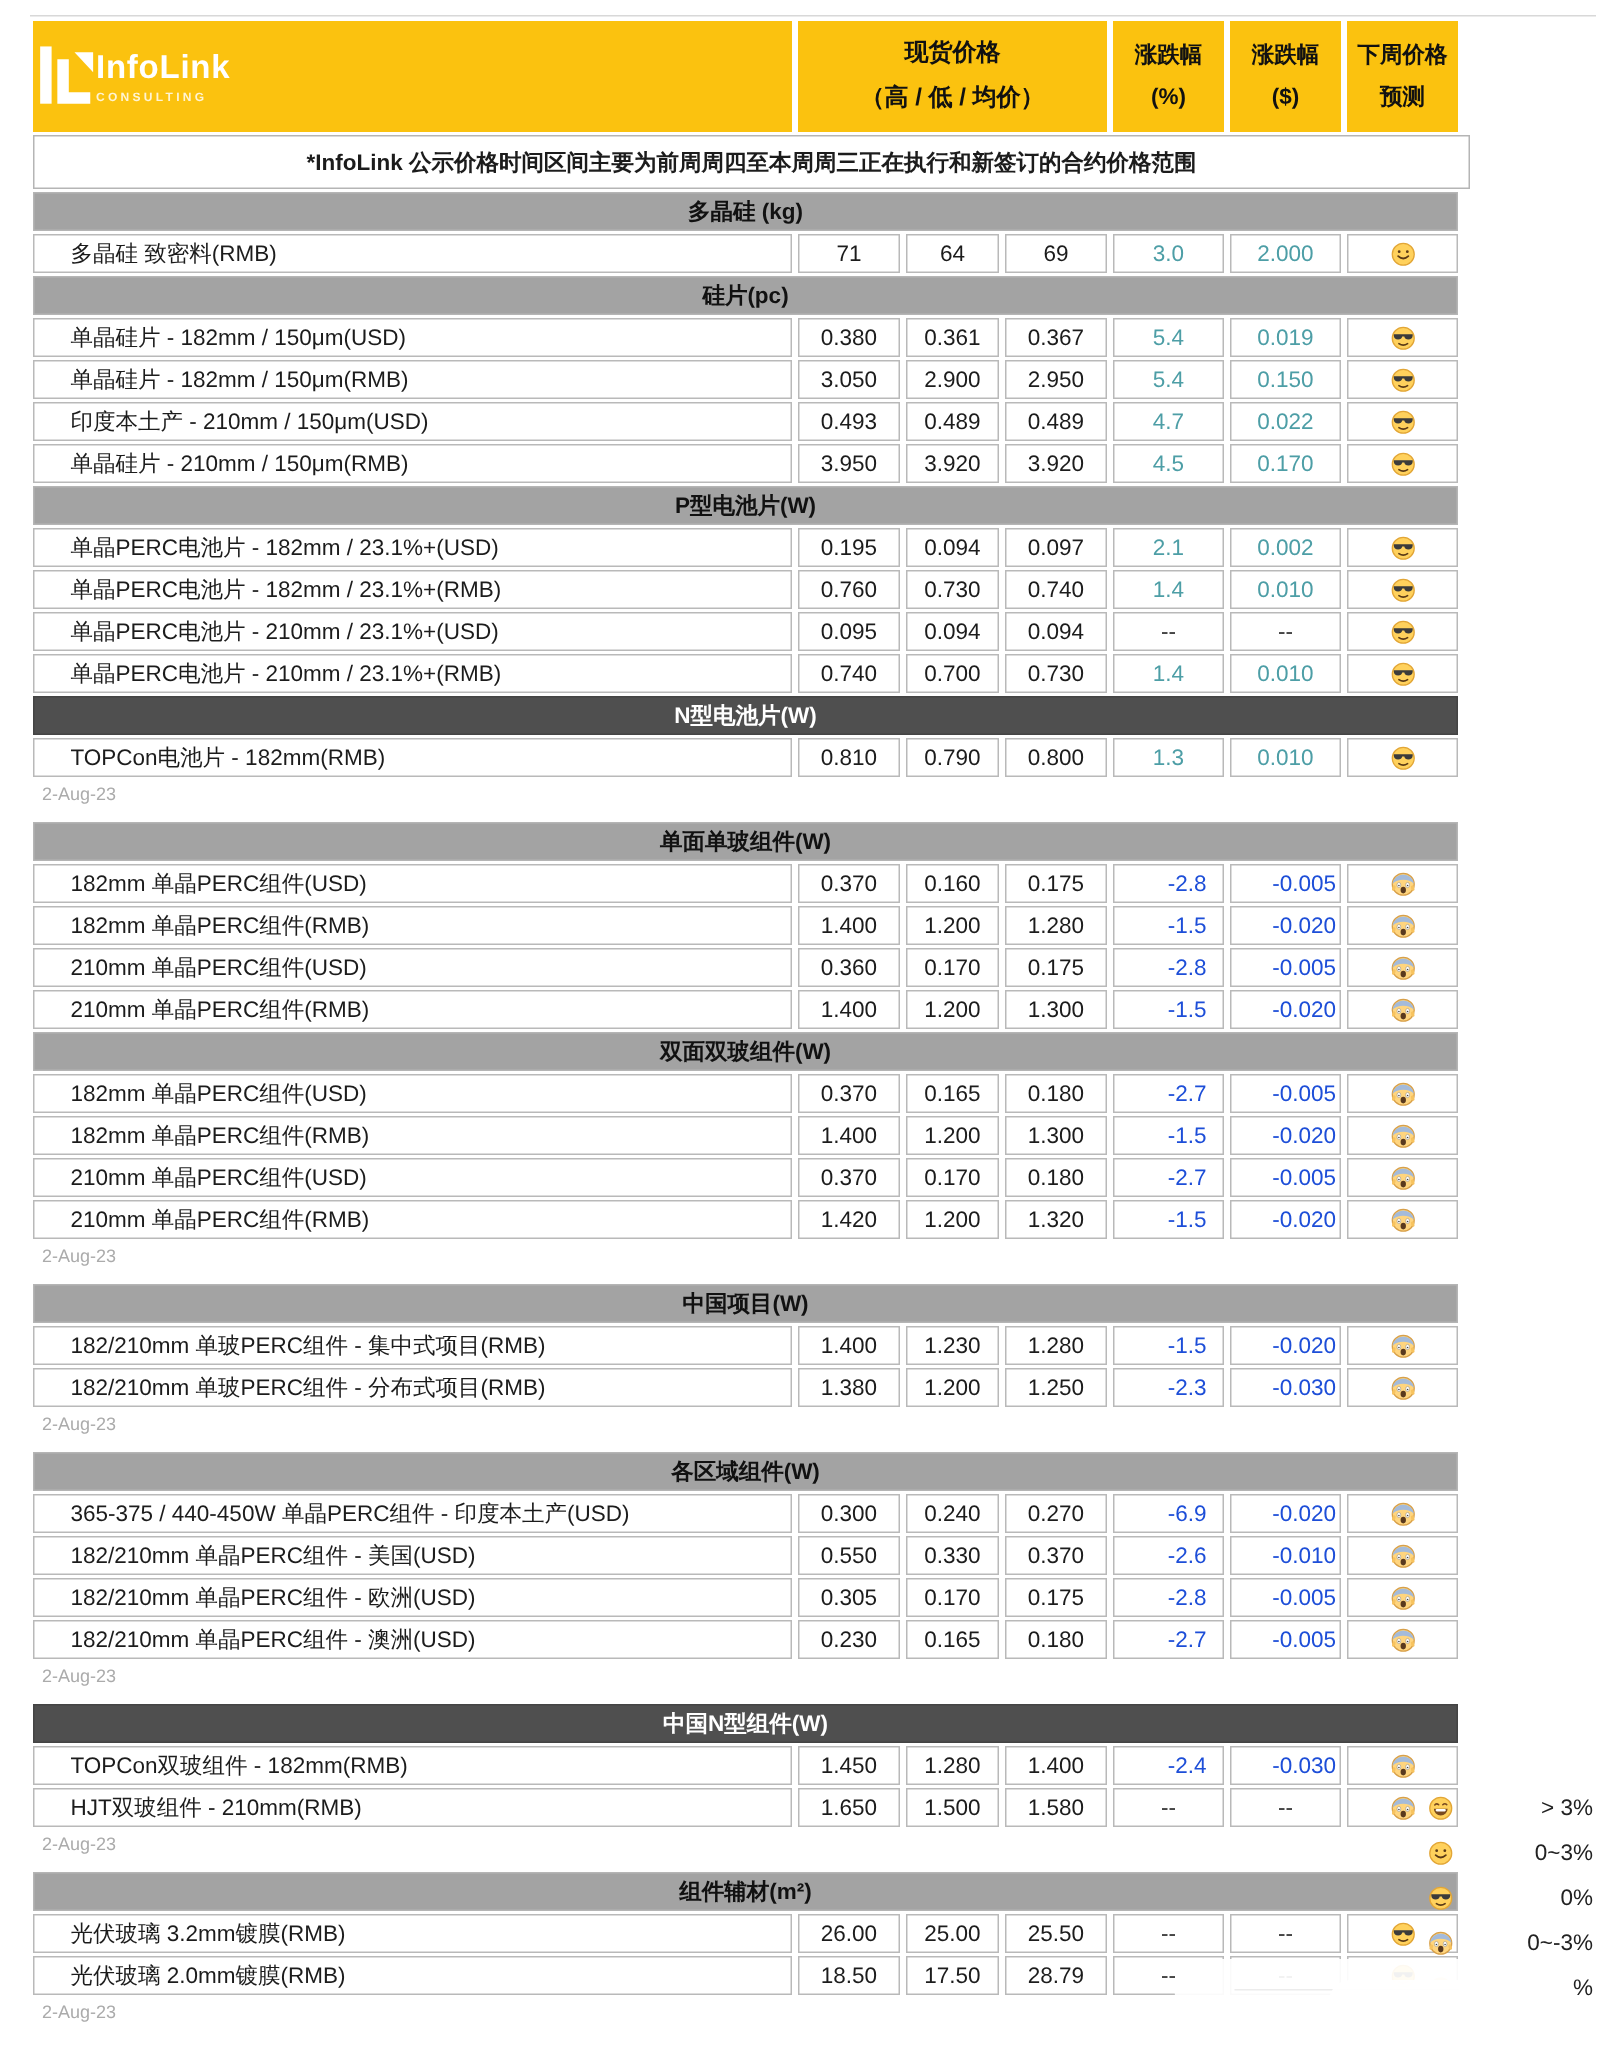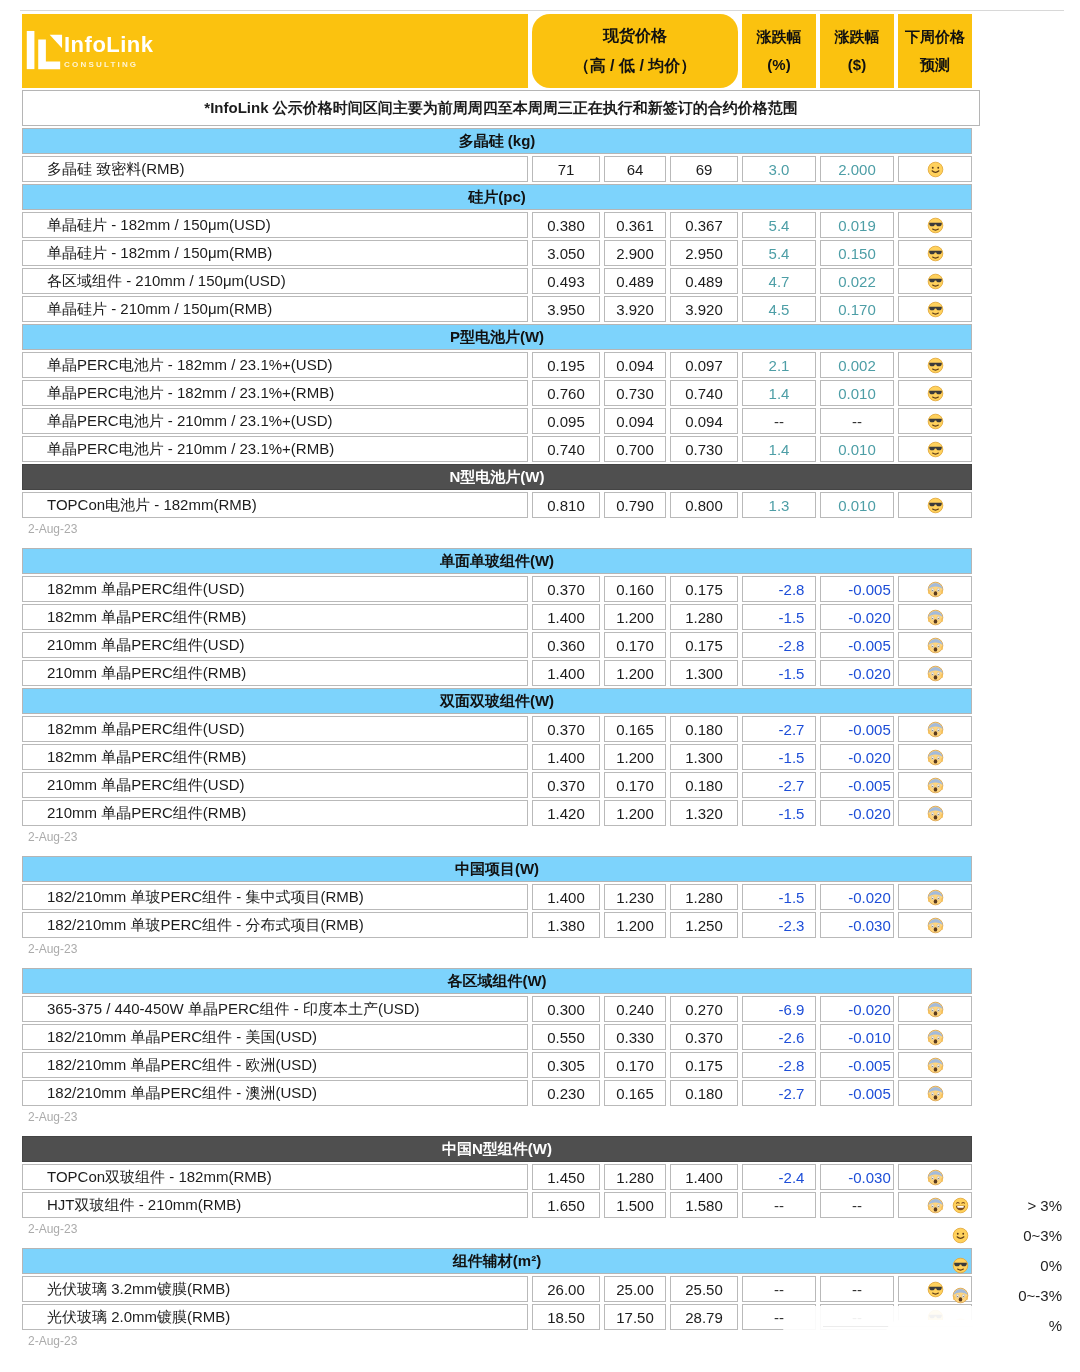--- a/index.html
+++ b/index.html
@@ -11,29 +11,29 @@
   .sheet{position:absolute;left:22px;top:14px;width:950px;}
   .tgrid{display:grid;grid-template-columns:506px 68px 62px 68px 74px 74px 74px;column-gap:4px;row-gap:2px;width:950px;}
   
   .headgrid{margin-bottom:2px;}
   .ycell{background:#FBC20F;height:74px;box-sizing:border-box;}
   .logo{display:flex;align-items:center;}
   .brand{color:#ffffff;font-size:22px;font-weight:bold;letter-spacing:0.5px;line-height:1.1;}
   .sub{color:rgba(255,255,255,0.82);font-size:8px;font-weight:bold;letter-spacing:2.2px;margin-top:2px;}
   .colhead{display:flex;flex-direction:column;align-items:center;justify-content:center;font-weight:bold;font-size:15px;line-height:1.9;color:#111;}
   .colhead.big{font-size:16px;}
-  .span3{grid-column:2/5;border-radius:18px;}
+  .span3{grid-column:2/5;}
   .c5{grid-column:5;} .c6{grid-column:6;} .c7{grid-column:7;text-align:center;}
   
   .note{width:958px;box-sizing:border-box;border:1px solid #b5b5b5;background:#fff;
     height:36px;display:flex;align-items:center;justify-content:center;
     font-weight:bold;font-size:15px;margin-bottom:2px;}
   
   .block{margin-top:0;}
-  .secbar{grid-column:1/-1;height:26px;box-sizing:border-box;border:1px solid #b5b5b5;background:#7dd3fc;
+  .secbar{grid-column:1/-1;height:26px;box-sizing:border-box;border:1px solid #b5b5b5;background:#a3a3a3;
     display:flex;align-items:center;justify-content:center;font-weight:bold;font-size:15px;color:#111;}
   .secbar.dark{background:#4F4F4F;border-color:#444;color:#ffffff;}
   .cell{background:#fff;border:1px solid #b9b9b9;box-sizing:border-box;height:26px;
     display:flex;align-items:center;justify-content:center;font-size:15px;}
   .cell.label{justify-content:flex-start;padding-left:24px;}
   .cell.pos{color:#4D9EA6;}
   .cell.neg{color:#1d4ed8;padding-left:25px;}
   .cell.na{color:#333;}
   .emo{display:flex;align-items:center;justify-content:center;}
   .emo svg{display:block;}
@@ -135,21 +135,21 @@
           <div class="cell pos">0.150</div>
           <div class="cell">
             <span class="emo">
               <svg width="17" height="17" viewBox="0 0 20 20">
                 <circle cx="10" cy="10" r="8.6" fill="#FFD15C" stroke="#E2A637"></circle>
                 <path d="M2.6 6.8h14.8v1.1c0 1.9-1.4 3.1-3.4 3.1-1.8 0-2.9-.9-3.2-2.3h-1.6c-.3 1.4-1.4 2.3-3.2 2.3-2 0-3.4-1.2-3.4-3.1z" fill="#3B3B3B"></path>
                 <path d="M6.6 14.2q3.4 2.4 6.8 0" stroke="#5B3A16" stroke-width="1.3" fill="none" stroke-linecap="round"></path>
               </svg>
             </span>
           </div>
-          <div class="cell label">各区域组件 - 210mm / 150μm(USD)</div>
+          <div class="cell label">印度本土产 - 210mm / 150μm(USD)</div>
           <div class="cell">0.493</div>
           <div class="cell">0.489</div>
           <div class="cell">0.489</div>
           <div class="cell pos">4.7</div>
           <div class="cell pos">0.022</div>
           <div class="cell">
             <span class="emo">
               <svg width="17" height="17" viewBox="0 0 20 20">
                 <circle cx="10" cy="10" r="8.6" fill="#FFD15C" stroke="#E2A637"></circle>
                 <path d="M2.6 6.8h14.8v1.1c0 1.9-1.4 3.1-3.4 3.1-1.8 0-2.9-.9-3.2-2.3h-1.6c-.3 1.4-1.4 2.3-3.2 2.3-2 0-3.4-1.2-3.4-3.1z" fill="#3B3B3B"></path>

